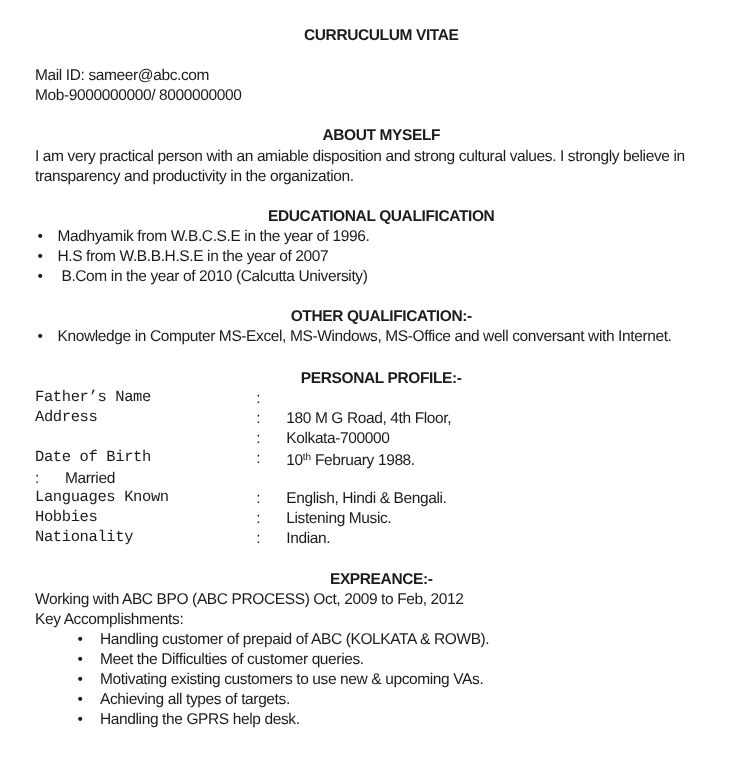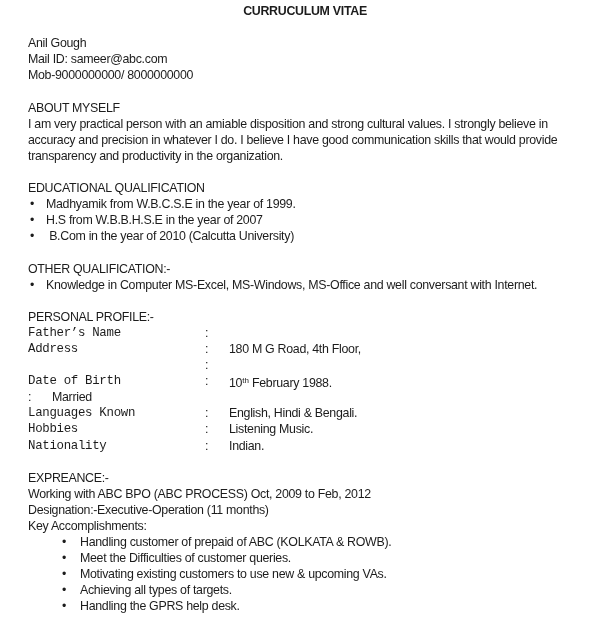--- a/index.html
+++ b/index.html
@@ -2,30 +2,30 @@
 <html><head>
 <meta charset="utf-8">
 <style>
   html, body { margin: 0; padding: 0; background: #ffffff; }
   .page {
     position: relative;
     width: 600px;
     height: 623px;
     box-sizing: border-box;
     background: #ffffff;
-    padding: 3px 18px 0 28px;
+    padding: 20px 18px 0 28px;
     overflow: hidden;
     font-family: "Liberation Sans", sans-serif;
     font-size: 12.4px;
     letter-spacing: -0.3px;
     color: #1c1c1c;
   }
   .line { height: 16.1px; line-height: 16.1px; white-space: pre; }
   .gap  { height: 16.1px; }
-  .bold { font-weight: 400; }
+  .bold { font-weight: 700; text-align: center; }
   .title { text-align: center; font-weight: 700; }
   
   .li  { display: flex; padding-left: 2px; }
   .li .bullet { display: inline-block; width: 16px; flex: none; }
   
   .li2 { display: flex; padding-left: 34px; }
   .li2 .bullet { display: inline-block; width: 18px; flex: none; }
   
   .prow { display: flex; }
   .p-label { width: 177px; flex: none; font-family: Liberation Mono, monospace; }
@@ -34,35 +34,33 @@
   .sup { font-size: 8px; vertical-align: 4px; letter-spacing: 0; margin-top: 18px; }
 </style>
 </head>
 <body>
 
 <div class="page">
 
   <div class="line title">CURRUCULUM VITAE</div>
   <div class="gap"></div>
 
-  <div class="line">Anil Gough</div>
   <div class="line">Mail ID: sameer@abc.com</div>
   <div class="line">Mob-9000000000/ 8000000000</div>
   <div class="gap"></div>
 
   <div class="line bold">ABOUT MYSELF</div>
   <div class="line">I am very practical person with an amiable disposition and strong cultural values. I strongly believe in</div>
-  <div class="line">accuracy and precision in whatever I do. I believe I have good communication skills that would provide</div>
   <div class="line">transparency and productivity in the organization.</div>
   <div class="gap"></div>
 
   <div class="line bold">EDUCATIONAL QUALIFICATION</div>
   <div class="line li">
     <span class="bullet">•</span>
-    <span>Madhyamik from W.B.C.S.E in the year of 1999.</span>
+    <span>Madhyamik from W.B.C.S.E in the year of 1996.</span>
   </div>
   <div class="line li">
     <span class="bullet">•</span>
     <span>H.S from W.B.B.H.S.E in the year of 2007</span>
   </div>
   <div class="line li">
     <span class="bullet">•</span>
     <span> B.Com in the year of 2010 (Calcutta University)</span>
   </div>
   <div class="gap"></div>
@@ -81,20 +79,21 @@
     <span class="p-colon">:</span>
   </div>
   <div class="line prow">
     <span class="p-label">Address</span>
     <span class="p-colon">:</span>
     <span class="p-value">180 M G Road, 4th Floor,</span>
   </div>
   <div class="line prow">
     <span class="p-label"></span>
     <span class="p-colon">:</span>
+    <span class="p-value">Kolkata-700000</span>
   </div>
   <div class="line prow">
     <span class="p-label">Date of Birth</span>
     <span class="p-colon">:</span>
     <span class="p-value"><span>10</span><span class="sup">th</span><span> February 1988.</span></span>
   </div>
   <div class="line prow">
     <span class="p-colon">:</span>
     <span class="p-value">Married</span>
   </div>
@@ -110,21 +109,20 @@
   </div>
   <div class="line prow">
     <span class="p-label">Nationality</span>
     <span class="p-colon">:</span>
     <span class="p-value">Indian.</span>
   </div>
   <div class="gap"></div>
 
   <div class="line bold">EXPREANCE:-</div>
   <div class="line">Working with ABC BPO (ABC PROCESS) Oct, 2009 to Feb, 2012</div>
-  <div class="line">Designation:-Executive-Operation (11 months)</div>
   <div class="line">Key Accomplishments:</div>
 
   <div class="line li2">
     <span class="bullet">•</span>
     <span>Handling customer of prepaid of ABC (KOLKATA &amp; ROWB).</span>
   </div>
   <div class="line li2">
     <span class="bullet">•</span>
     <span>Meet the Difficulties of customer queries.</span>
   </div>

